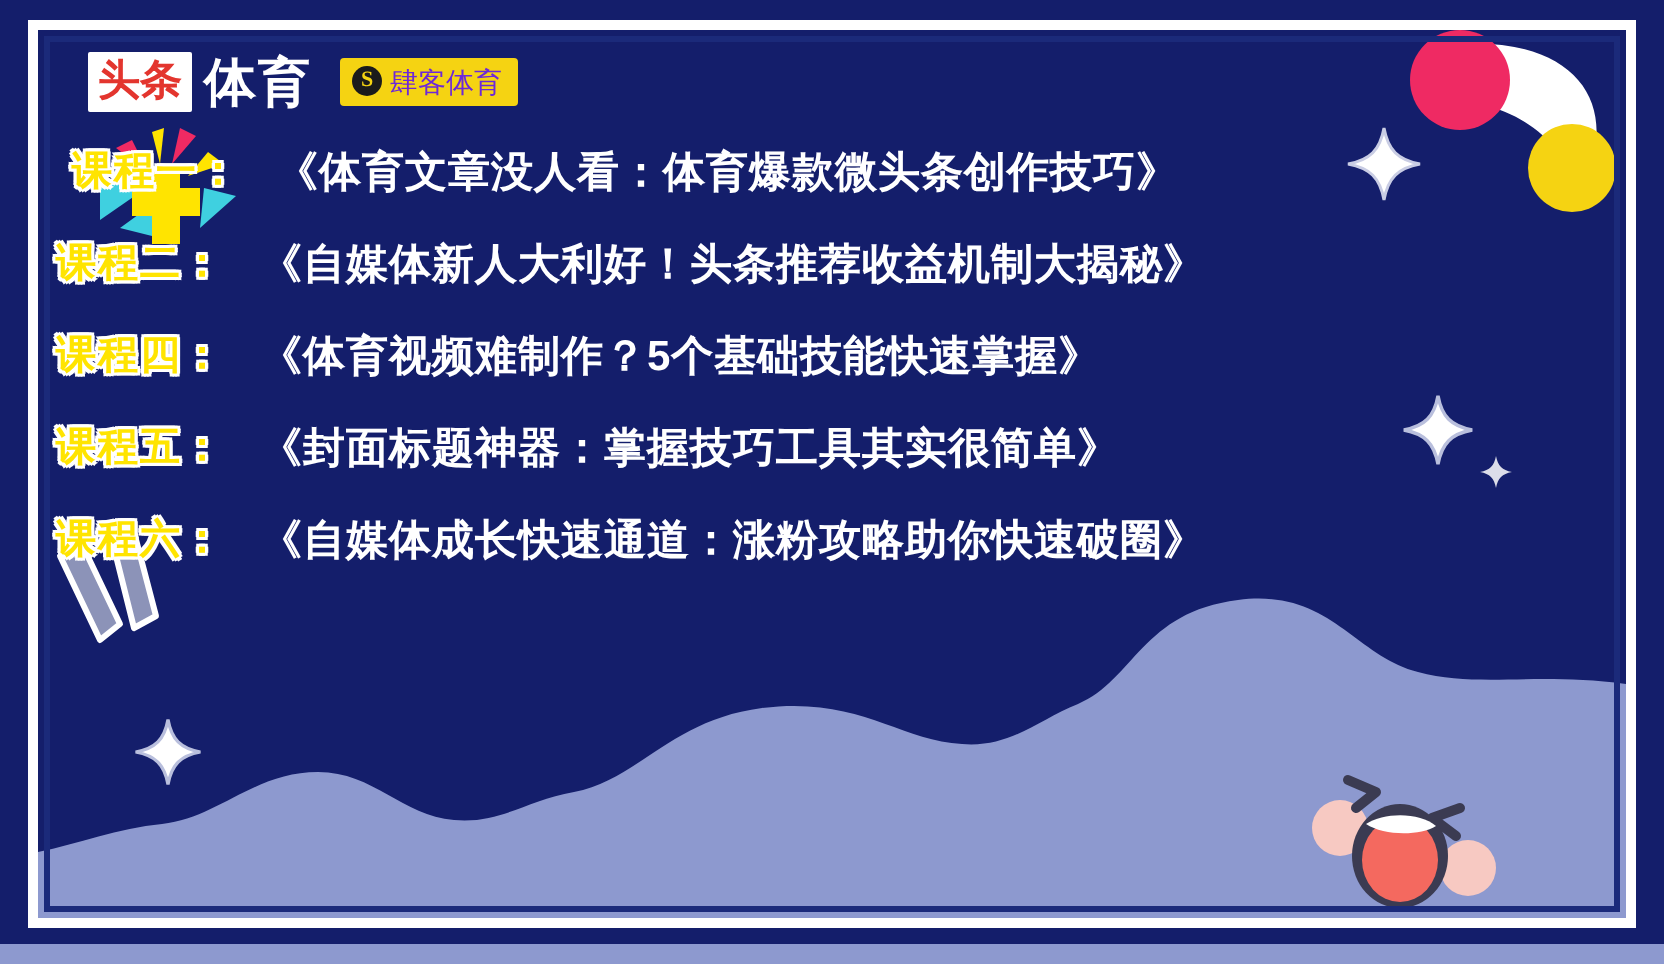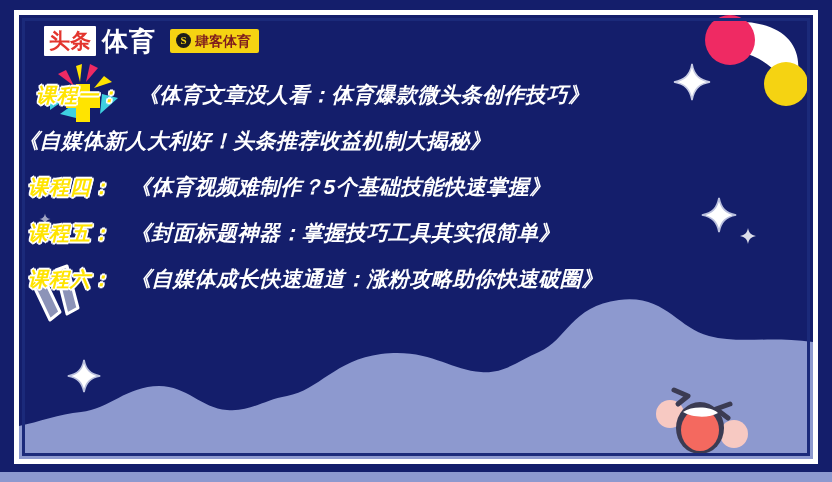--- a/index.html
+++ b/index.html
@@ -113,40 +113,39 @@
     border-radius: 50%;
     background: #1b1b1b;
     color: #f5d312;
     font-size: 11px;
     font-weight: bold;
     line-height: 15px;
     text-align: center;
     font-family: "Liberation Serif", serif;
   }
   .sq-text {
-    color: #7f1d1d;
+    color: #6d28d9;
     font-size: 14px;
-    font-weight: bold;
+    font-weight: normal;
     line-height: 1;
     letter-spacing: 0px;
   }
 
   
   .course-list {
     position: absolute;
     left: 0;
     top: 72px;
     width: 832px;
     z-index: 25;
   }
   .course-row {
     display: flex;
-    align-items: center;
+    align-items: flex-start;
     height: 46px;
-    font-style: italic;
   }
   .course-label {
     width: 112px;
     text-align: right;
     flex: 0 0 112px;
     color: #ffe400;
     font-size: 20px;
     font-weight: bold;
     letter-spacing: 1px;
     text-shadow:
@@ -280,20 +279,21 @@
       <span class="sq-text">肆客体育</span>
     </div>
   </div>
 
   <div class="course-list">
     <div class="course-row row-1">
       <span class="course-label">课程一：</span>
       <span class="course-title">《体育文章没人看：体育爆款微头条创作技巧》</span>
     </div>
     <div class="course-row">
+      <span class="course-label">课程二：</span>
       <span class="course-title">《自媒体新人大利好！头条推荐收益机制大揭秘》</span>
     </div>
     <div class="course-row">
       <span class="course-label">课程四：</span>
       <span class="course-title">《体育视频难制作？5个基础技能快速掌握》</span>
     </div>
     <div class="course-row">
       <span class="course-label">课程五：</span>
       <span class="course-title">《封面标题神器：掌握技巧工具其实很简单》</span>
     </div>

